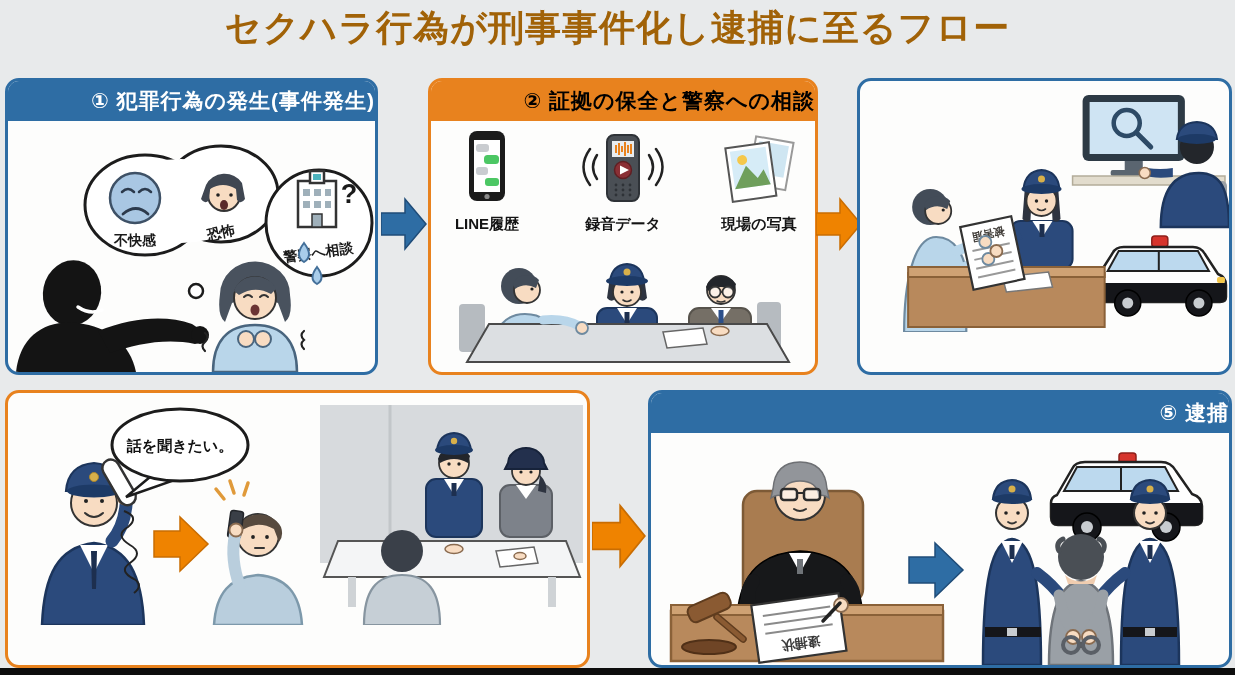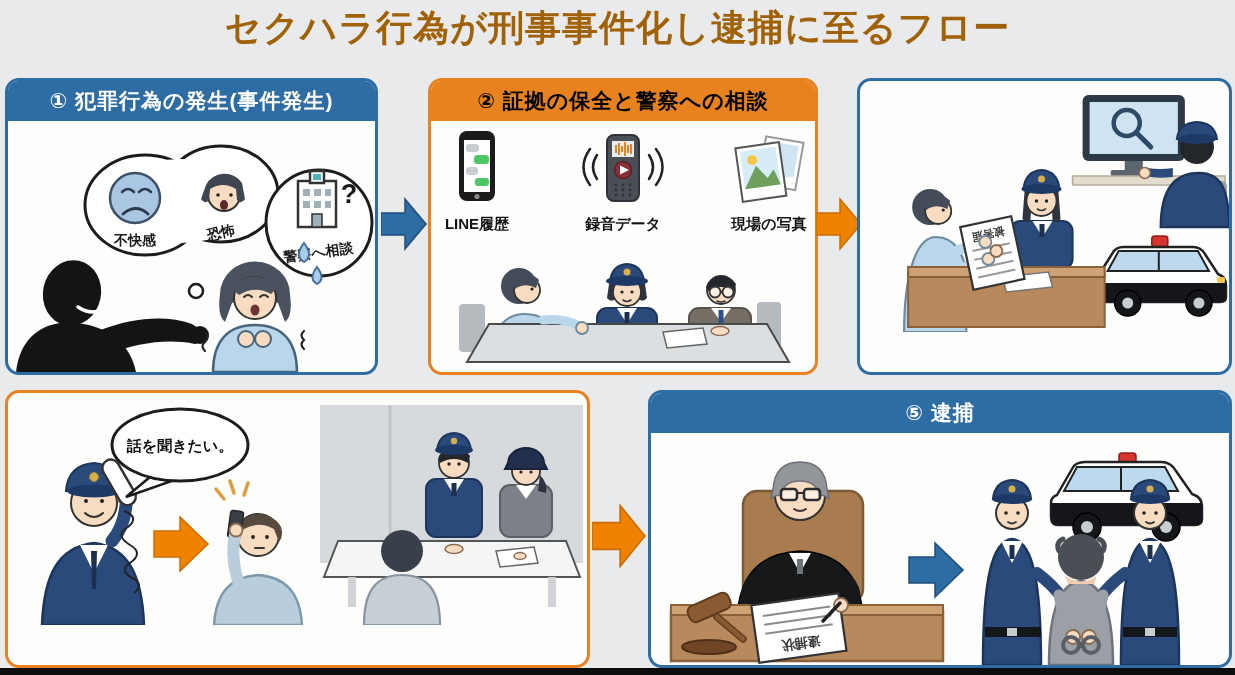--- a/index.html
+++ b/index.html
@@ -4,31 +4,31 @@
 <style>
   * { margin:0; padding:0; box-sizing:border-box; }
   html,body { background:#c9cccf; }
   .stage { position:relative; width:1235px; height:675px; background:var(--background,#e8eaeb);
            font-family:"Liberation Sans","DejaVu Sans",sans-serif; overflow:hidden; }
   .title { position:absolute; top:4px; left:0; width:100%; text-align:center;
            font-size:36px; font-weight:900; color:#a16207; letter-spacing:1px; }
   .panel { position:absolute; background:var(--panel-bg,#fdfdfc); border-radius:14px; overflow:hidden; }
   .panel.blue   { border:3px solid var(--blue,#2e6da4); }
   .panel.orange { border:3px solid var(--orange,#e8821e); }
-  .panel-header { height:40px; display:flex; align-items:center; justify-content:center;
+  .panel-header { height:40px; display:flex; align-items:center; justify-content:flex-end;
                   font-weight:800; font-size:21px; letter-spacing:1px; }
   .panel.blue   .panel-header { background:var(--blue,#2e6da4); color:#ffffff; }
   .panel.orange .panel-header { background:var(--orange,#e8821e); color:#000000; }
   .panel-body { position:relative; width:100%; height:calc(100% - 40px); }
   .scene { position:absolute; inset:0; width:100%; height:100%; display:block; }
   svg text { font-family:inherit; }
   .tag { font-size:14px; font-weight:800; fill:#1a1a1a; text-anchor:middle; }
   .doc-text { font-size:11px; font-weight:800; fill:#44403c; text-anchor:middle; }
   .bubble-text { font-size:15px; font-weight:800; fill:#111; text-anchor:middle; }
-  .evidence-row { display:flex; justify-content:space-between; padding:8px 0 0; }
+  .evidence-row { display:flex; justify-content:space-between; padding:8px 10px 0; }
   .evidence-item { display:flex; flex-direction:column; align-items:center; width:92px; }
   .evidence-item .label { font-size:15px; font-weight:800; color:#141414; margin-top:2px; white-space:nowrap; }
   .consult-scene { position:absolute; left:0; bottom:0; width:100%; height:122px; display:block; }
   .flow-arrow { position:absolute; color:var(--blue,#2e6da4); }
   .flow-arrow.arrow-orange { color:var(--arrow-orange,#ef8300); }
   .bottom-bar { position:absolute; left:0; bottom:0; width:100%; height:7px; background:var(--footer-bar,#0d0d0d); }
 </style>
 </head>
 <body>
 

